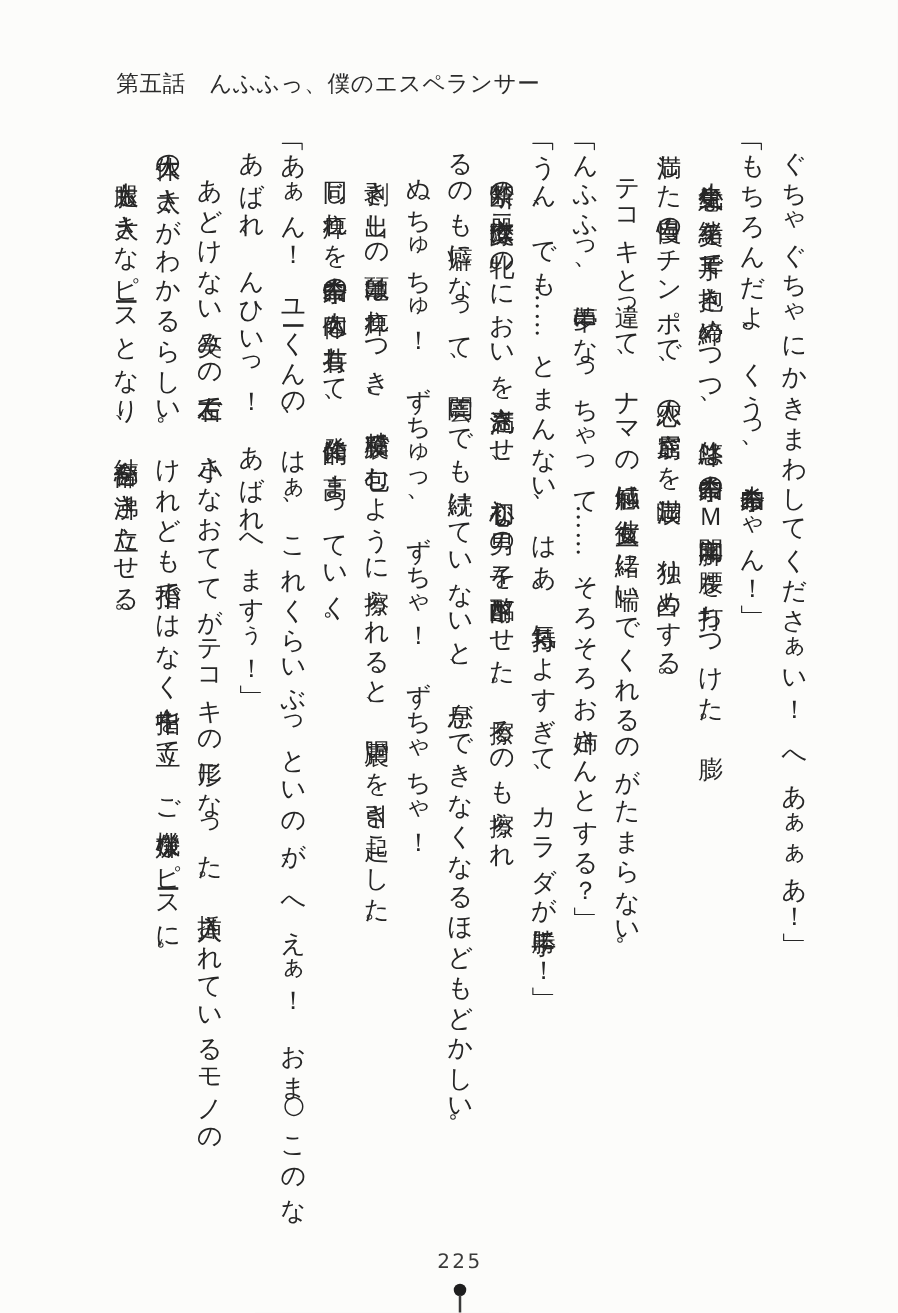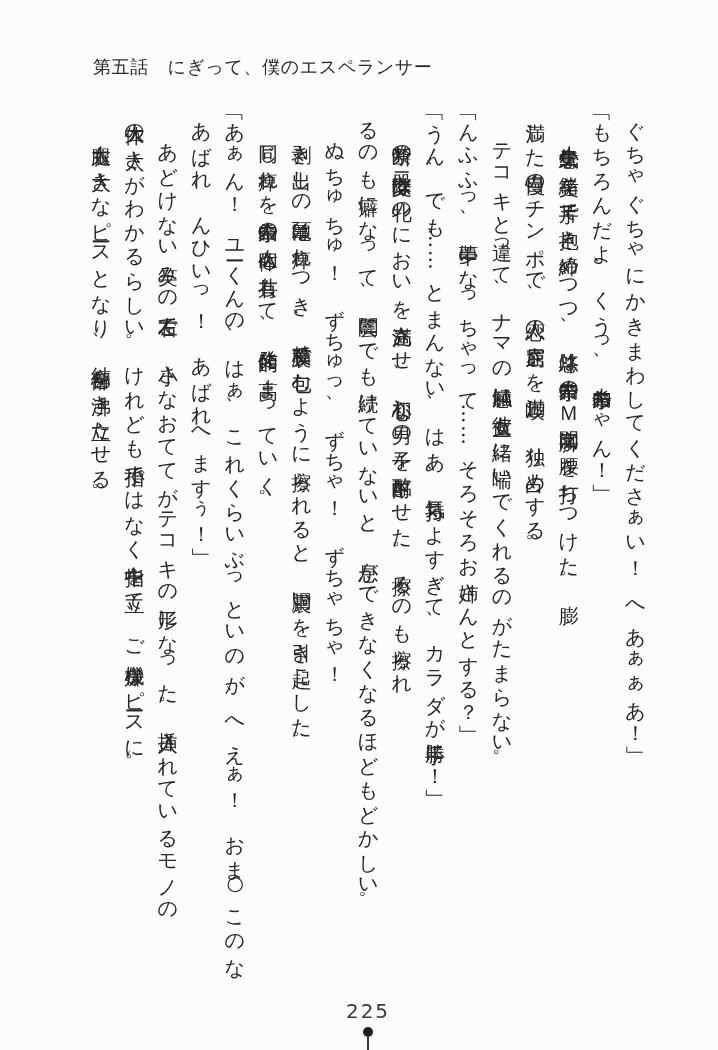--- a/index.html
+++ b/index.html
@@ -48,21 +48,21 @@
     text-align: start;
     white-space: nowrap;
   }
   .page-number {
     position: absolute;
     left: 340px;
     top: 999px;
     width: 56px;
     text-align: center;
     font-family: "DejaVu Sans", sans-serif;
-    font-size: 20px;
+    font-size: 16px;
     letter-spacing: 2px;
     color: #3a3a3a;
   }
   .center-mark {
     position: absolute;
     left: 363px;
     top: 1027px;
     width: 10px;
     height: 23px;
   }
@@ -82,21 +82,21 @@
     width: 2px;
     height: 14px;
     background: #3a3a3a;
   }
 </style>
 </head>
 <body>
 
 <div class="page">
 
-  <div class="chapter-header">第五話　にぎって、僕のエスペランサー</div>
+  <div class="chapter-header">第五話　んふふっ、僕のエスペランサー</div>
 
   <div class="body-text">
       <p>ぐちゃぐちゃにかきまわしてくださぁい！　へあぁぁあ！」</p>
       <p>「もちろんだよ、くうっ、由希奈ちゃん！」</p>
       <p>　小生意気な美緒を片手で抱き締めつつ、悠斗は由希奈のＭ字開脚に腰を打ちつけた。膨</p>
       <p>満した自慢のチンポで、恋人の窮屈さを満喫し、独り占めする。</p>
       <p>　テコキと違って、ナマの感触に彼女も一緒に喘いでくれるのがたまらない。</p>
       <p>「んふふっ、夢中になっちゃって……そろそろお姉さんとする？」</p>
       <p>「うん、でも……とまんない、はあ、気持ちよすぎて、カラダが勝手に！」</p>
       <p>　禁断の二股交際は牝のにおいを充満させ、初心な男の子を酩酊させた。擦るのも擦られ</p>

